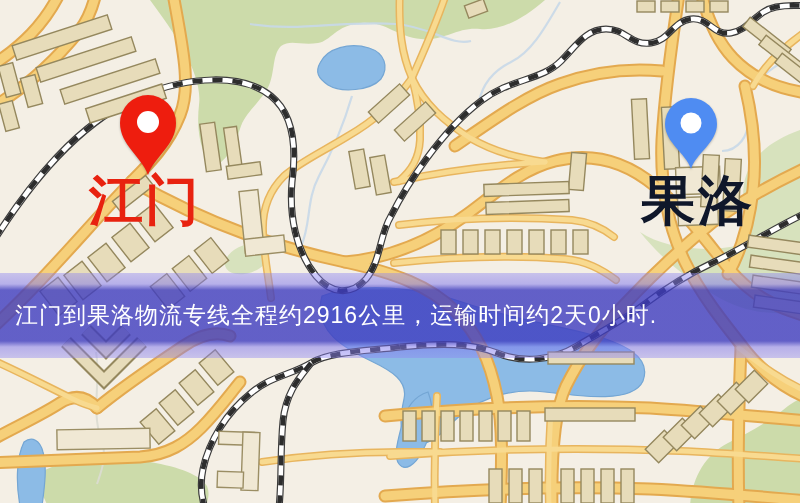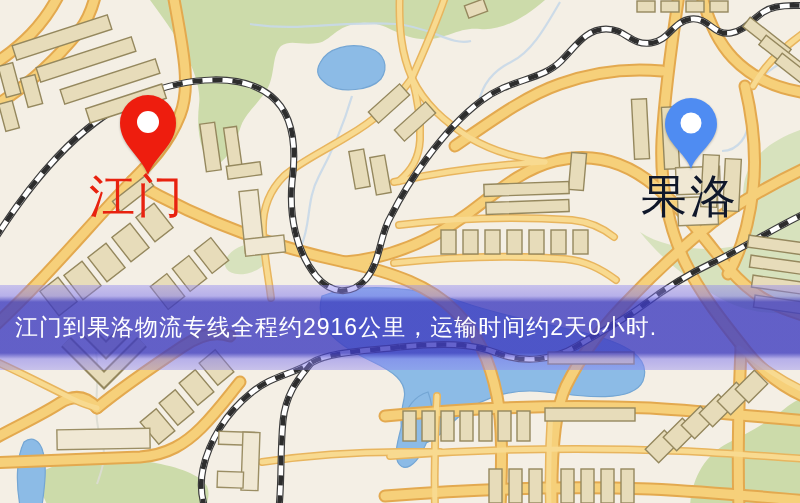--- a/index.html
+++ b/index.html
@@ -24,28 +24,28 @@
   .rail-d{fill:none;stroke:#2d2d2d;stroke-width:4.6;stroke-dasharray:10 10;}
   .bld{fill:#e7dcba;stroke:#95885e;stroke-width:1.4;}
   .bld-lt{fill:#f0e8d4;stroke:#9b8e64;stroke-width:1.4;}
   .chev{fill:none;stroke:#95885e;stroke-width:14;stroke-linejoin:miter;}
   .chev-i{fill:none;stroke:#e7dcba;stroke-width:10;stroke-linejoin:miter;}
 
   .pin{position:absolute;}
   .pin svg{display:block;filter:drop-shadow(0 1px 1px rgba(0,0,0,.25));}
 
   .place-label{
-    position:absolute;font-weight:normal;font-size:46px;line-height:1;
+    position:absolute;font-weight:bold;font-size:54px;line-height:1;
     white-space:nowrap;text-shadow:0 0 2px rgba(255,255,255,.35);
   }
   #origin-label{left:89px;top:173px;letter-spacing:2px;}
   #dest-label{left:641px;top:173px;letter-spacing:3px;}
 
   .banner{
-    position:absolute;left:0;top:285px;width:800px;height:85px;
+    position:absolute;left:0;top:273px;width:800px;height:85px;
     background:linear-gradient(180deg,
       rgba(140,131,242,.42) 0%,
       rgba(126,118,238,.52) 13%,
       rgba(62,60,192,.80) 20%,
       rgba(62,60,192,.80) 80%,
       rgba(126,118,238,.52) 87%,
       rgba(140,131,242,.42) 100%);
   }
   .banner-text{
     position:absolute;left:15px;top:18px;height:48px;line-height:48px;

